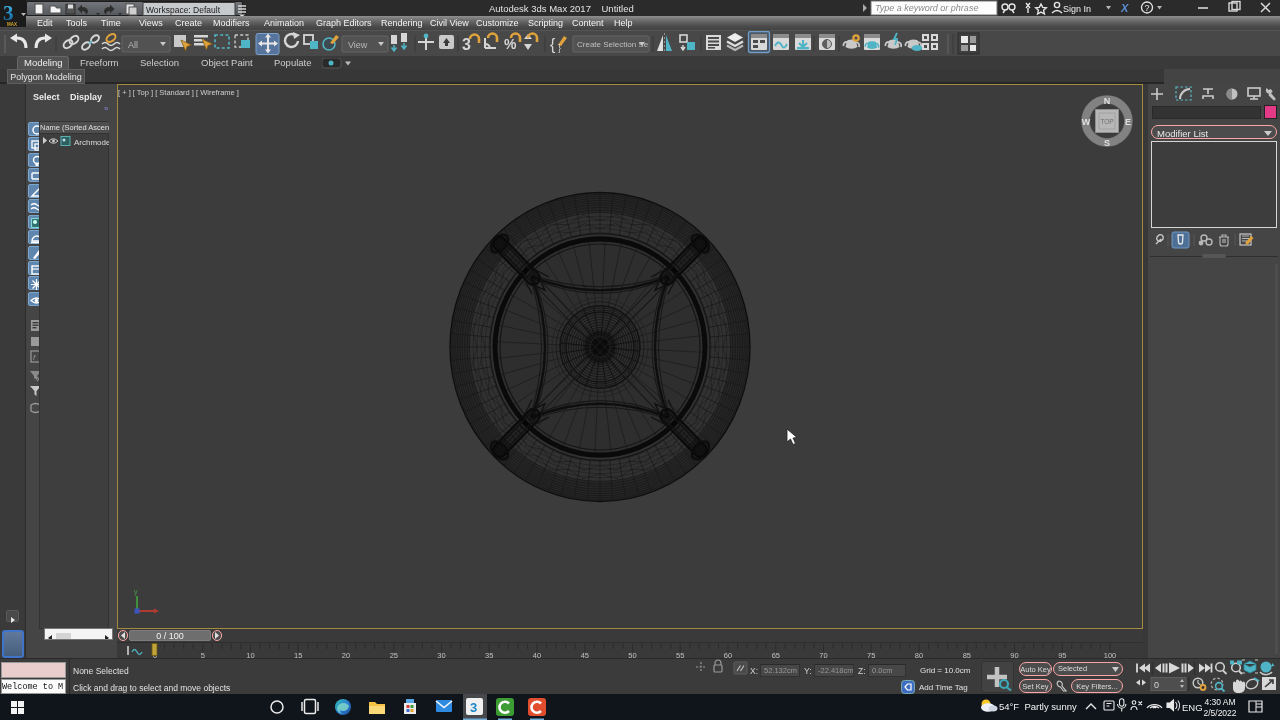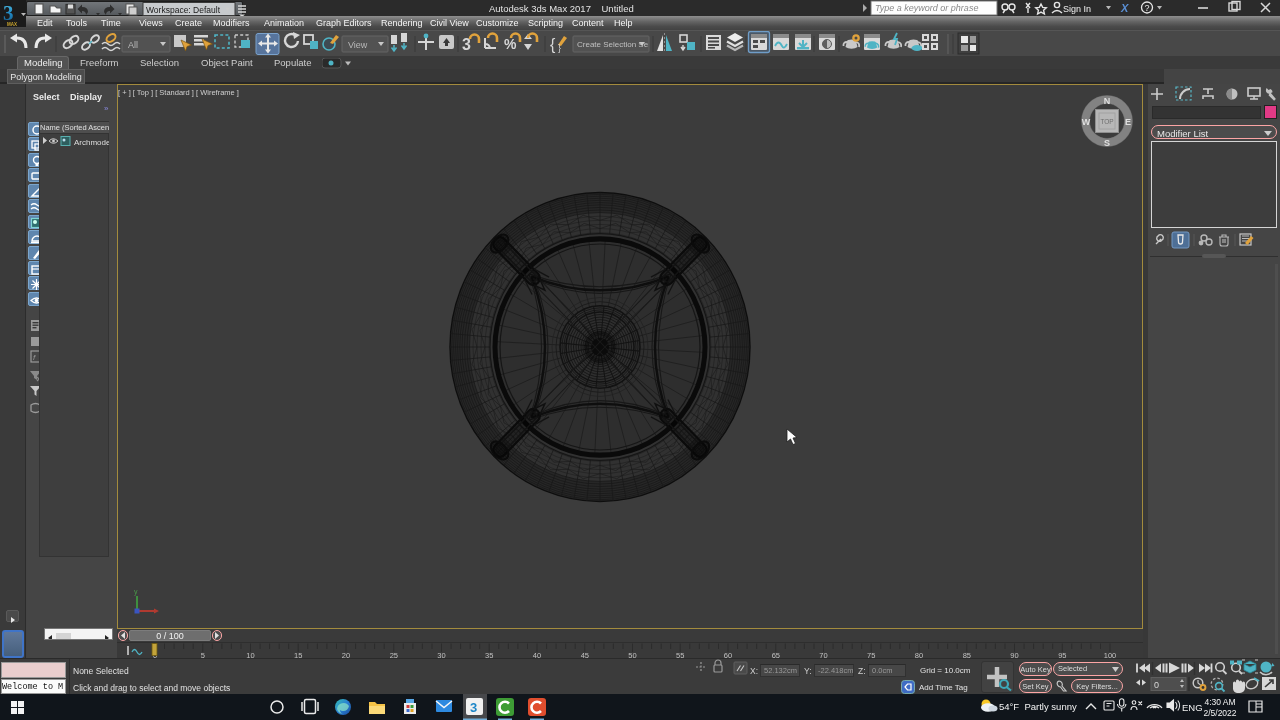--- a/index.html
+++ b/index.html
@@ -18,21 +18,21 @@
 #modtab { position:absolute; left:17px; top:0px; width:52px; height:13px; background:#525252;
   border:1px solid #676767; border-bottom:none; border-radius:3px 3px 0 0; }
 #polyrow { left:0; top:69px; width:1164px; height:15px; background:#373737; border-bottom:2px solid #262626;}
 #polytab { position:absolute; left:7px; top:0; width:78px; height:15px; background:#4c4c4c;
   border:1px solid #5e5e5e; font-size:9px; color:#e6e6e6; text-align:center; line-height:14px;}
 #leftstrip { left:0; top:84px; width:26px; height:579px; background:#3a3a3a; border-right:1px solid #2c2c2c;}
 #leftpanel { left:27px; top:84px; width:90px; height:579px; background:#454545; }
 .fbtn { position:absolute; left:1px; width:17px; height:14px; background:#5f86ae;
   border:1px solid #7ba6cd; border-radius:2px; }
 .gicn { position:absolute; left:1px; width:17px; height:14px; }
-#explorer { position:absolute; left:12px; top:37px; width:70px; height:436px; background:#3e3e3e; border:1px solid #333;}
+#explorer { position:absolute; left:12px; top:37px; width:70px; height:508px; background:#3e3e3e; border:1px solid #333;}
 #exphead { position:absolute; left:0; top:0; width:69px; height:12px; background:#4e4e4e;
   font-size:7.5px; color:#e0e0e0; white-space:nowrap; overflow:hidden; line-height:12px; border-bottom:1px solid #333;}
 #viewport { left:117px; top:84px; width:1026px; height:545px; background:#3c3c3c;
   border:1.5px solid #a38b3d; }
 #vplabel { position:absolute; left:0px; top:3px; font-size:7.5px; color:#cfcfcf;}
 #rightgap { left:1143px; top:84px; width:5px; height:579px; background:#383838; }
 #rightpanel { left:1148px; top:84px; width:132px; height:575px; background:#454545; }
 #timeslider { left:117px; top:629px; width:1026px; height:13px; background:#3a3a3a; }
 #trackbar { left:117px; top:642px; width:1026px; height:16px; background:#393939; border-top:1px solid #2e2e2e;}
 #statusbar { left:0; top:658px; width:1280px; height:36px; background:#3b3b3b; border-top:1px solid #2a2a2a;}

